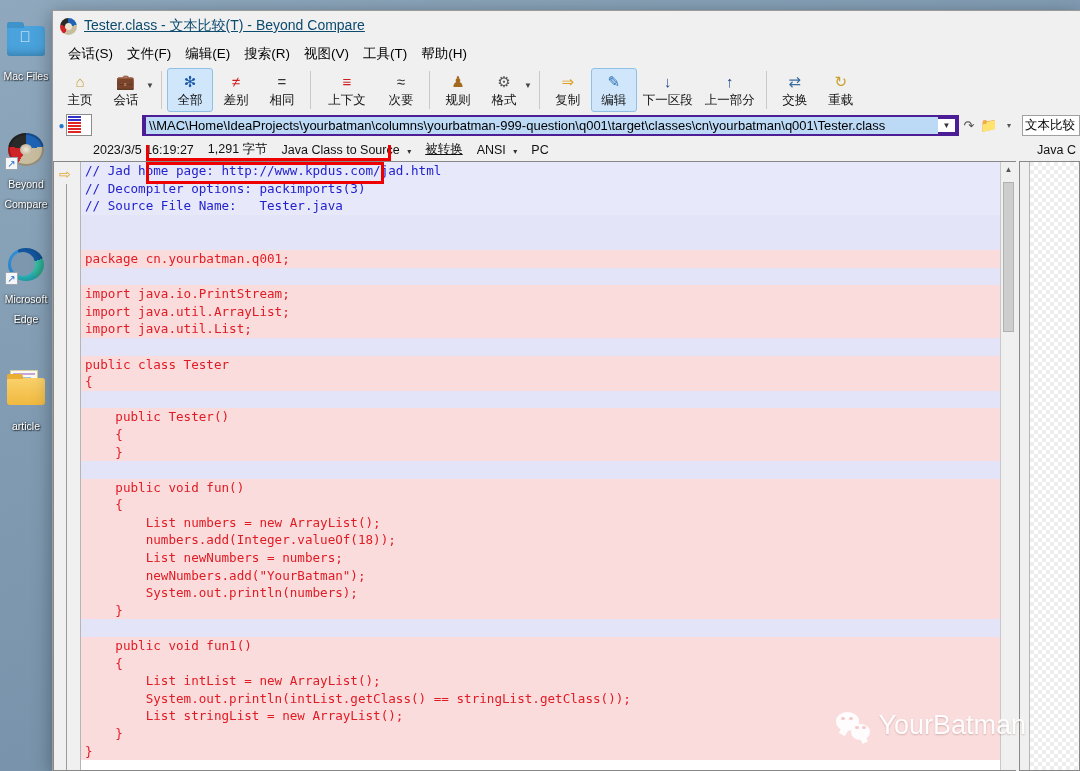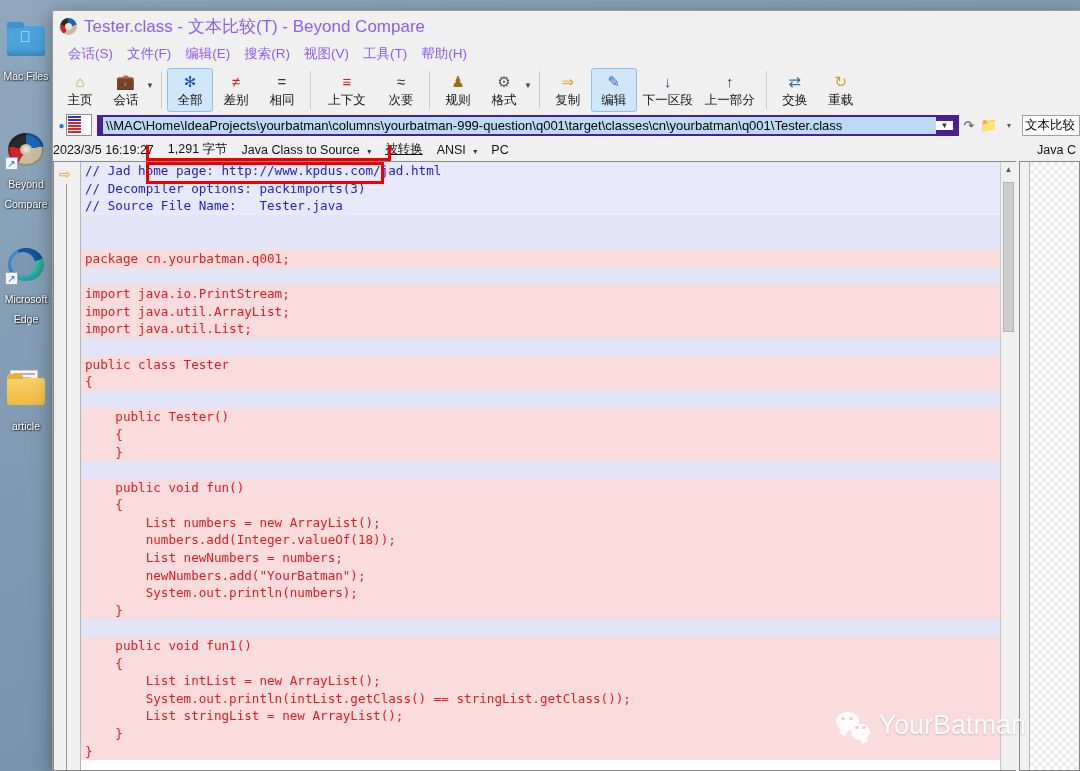--- a/index.html
+++ b/index.html
@@ -81,26 +81,26 @@
   #titlebar {
     height: 30px; background: #f0f0f0;
     display: flex; align-items: center; padding-left: 7px;
     flex: none;
   }
   #titlebar .app-icon { width: 17px; height: 17px; border-radius: 50%; margin-right: 7px;
     background: conic-gradient(from 210deg, #cf2427 0deg 70deg, #2a2a2a 70deg 150deg,
                  #1f63b5 150deg 230deg, #c9bda0 230deg 360deg); position: relative; flex:none;}
   #titlebar .app-icon:after { content:""; position:absolute; left:5px; top:5px; width:7px;height:7px;
     border-radius:50%; background:#ece5d2; }
-  #title-text { font-size: 17px; color: #8b5cf6; white-space: nowrap; }
+  #title-text { font-size: 14px; color: #0c4a6e; white-space: nowrap; text-decoration: underline; }
 
   
   #menubar { height: 25px; display: flex; align-items: center; padding-left: 8px; flex: none;
     background: #f0f0f0; }
-  .menu-item { font-size: 13.5px; color: #8b5cf6; padding: 2px 7px; cursor: default; white-space: nowrap; }
+  .menu-item { font-size: 13.5px; color: #000000; padding: 2px 7px; cursor: default; white-space: nowrap; }
 
   
   #toolbar { height: 46px; background: #f0f0f0; display: flex; align-items: stretch;
     padding: 2px 4px 0 4px; flex: none; }
   .tb-btn { width: 46px; display: flex; flex-direction: column; align-items: center;
     justify-content: flex-start; padding-top: 2px; cursor: default; border: 1px solid transparent;
     border-radius: 3px; }
   .tb-btn.active { background: #cfe6fb; border-color: #8fc0e8; }
   .tb-btn .tb-ico { height: 20px; display: flex; align-items: center; justify-content: center;
     font-size: 15px; line-height: 1; }
@@ -110,35 +110,35 @@
     color: #444; margin-left: -3px; margin-right: 2px; cursor: default; }
   .tb-wide { width: 62px; }
 
   
   #pathbar { height: 26px; background: #f0f0f0; display: flex; align-items: center;
     padding: 0 0 0 4px; flex: none; }
   .pb-dot { width: 9px; color: #2277cc; font-size: 10px; text-align: center; flex: none; }
   .pb-thumb { width: 26px; height: 22px; border: 1px solid #8c8c8c; background: #fff;
     margin-right: 5px; flex: none; position: relative; overflow: hidden; }
   .pb-thumb .tl { position: absolute; left: 1px; width: 13px; height: 2px; }
-  .path-input { flex: 1 1 auto; height: 21px; border: 6px solid #4c1d95; background: #fff;
-    display: flex; align-items: center; min-width: 0; }
+  .path-input { flex: 1 1 auto; height: 21px; border: 4px solid #4c1d95; background: #fff;
+    display: flex; align-items: center; min-width: 0; margin-left: 45px; }
   .path-input .val { background: #bcd9f5; color: #000; font-size: 13px; padding: 1px 3px;
     white-space: nowrap; overflow: hidden; text-overflow: clip; flex: 1 1 auto;
     font-family: "Liberation Sans", sans-serif; }
   .path-input .dd { width: 17px; text-align: center; font-size: 8px; color: #333; flex: none; }
   .pb-icon { width: 20px; text-align: center; font-size: 13px; color: #555; flex: none; cursor: default; }
   .pb-folder { color: #d9a425; font-size: 14px; }
   .pb-right-box { width: 58px; height: 21px; border: 1px solid #a0a0a0; background: #fff;
     font-size: 12.5px; color: #000; padding: 1px 2px; overflow: hidden; white-space: nowrap;
     margin-left: 3px; flex: none; }
 
   
   #infobar { height: 23px; background: #f0f0f0; display: flex; align-items: center; flex: none;
-    font-size: 12.5px; color: #111; }
+    padding-left: 40px; font-size: 12.5px; color: #111; }
   #infobar .seg { margin-right: 14px; white-space: nowrap; }
   #infobar .seg.u { text-decoration: underline; }
   #infobar .caret { font-size: 8px; margin-left: 4px; color: #333; }
   #infobar .right-label { margin-left: auto; margin-right: 4px; font-size: 12.5px;
      white-space: nowrap; overflow: hidden; width: 60px; text-align: right; }
 
   
   #panes { flex: 1 1 auto; display: flex; min-height: 0; background: #f0f0f0; }
   .pane { position: relative; display: flex; min-width: 0; }
   #pane-left { flex: 0 0 963px; border: 1px solid #888; border-right: none; background: #fff; }

